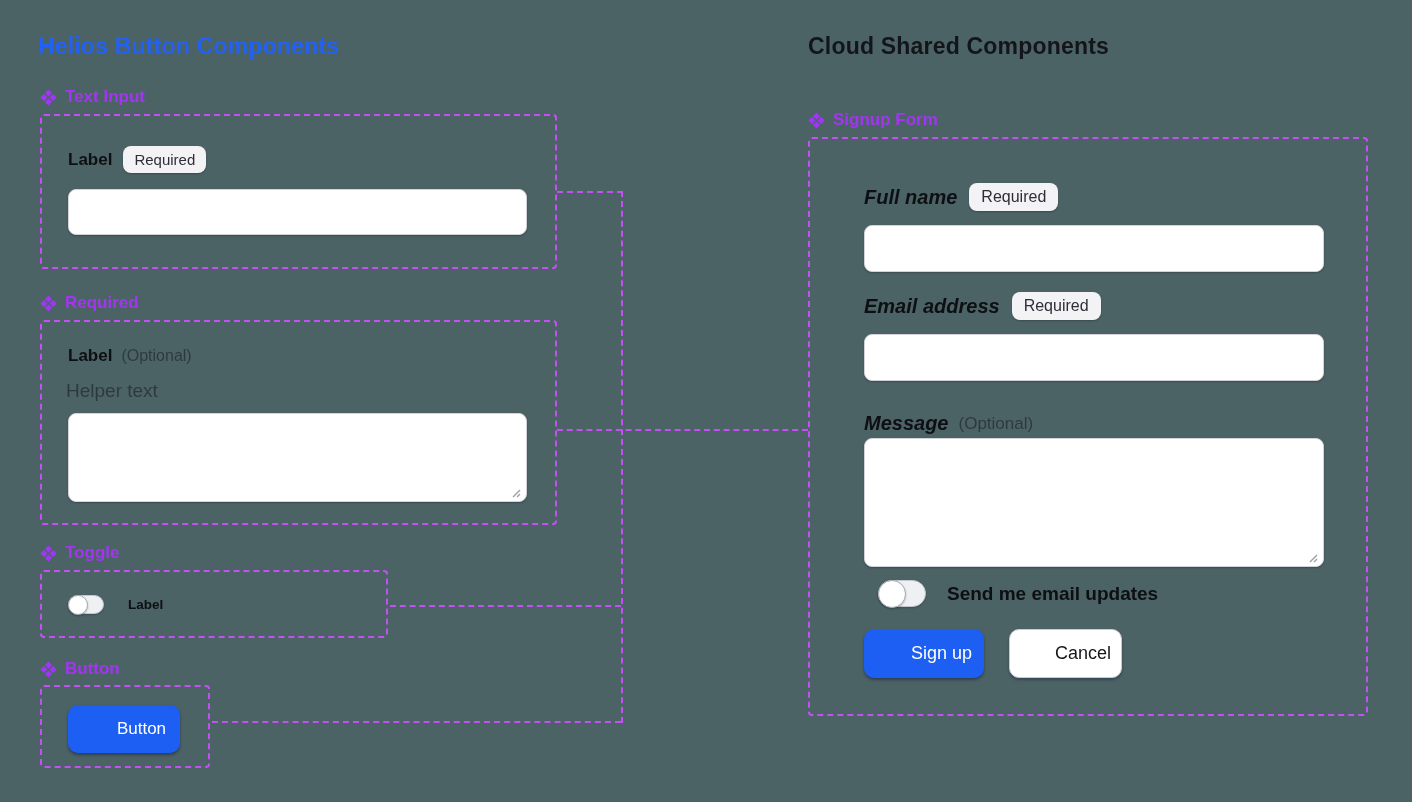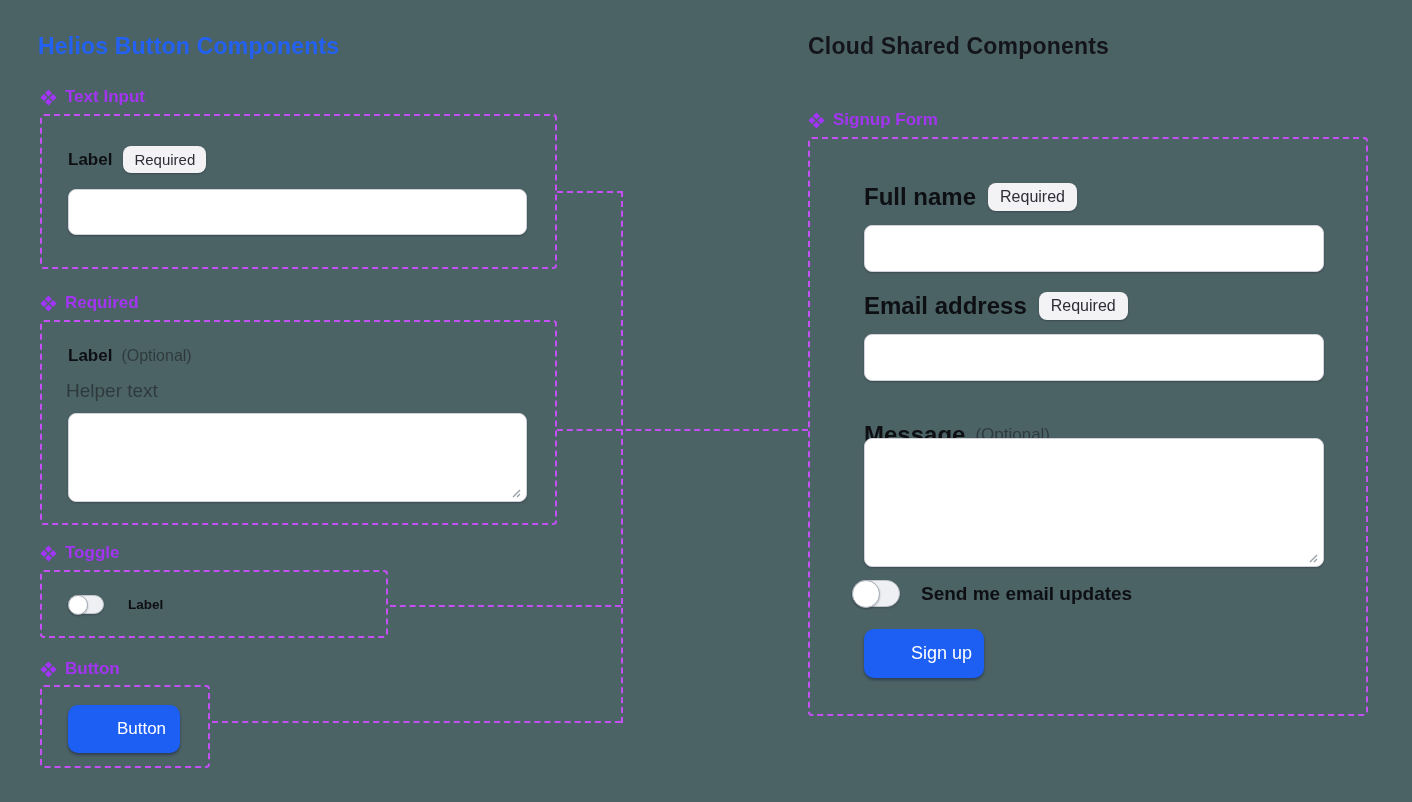--- a/index.html
+++ b/index.html
@@ -15,21 +15,21 @@
 
   .comp-box{position:absolute;border:2px dashed #c44ff5;border-radius:4px;box-sizing:border-box;}
 
   .wire{position:absolute;}
   .wire.h{border-top:2px dashed #c44ff5;height:0;}
   .wire.v{border-left:2px dashed #c44ff5;width:0;}
 
   .row{position:absolute;display:flex;align-items:center;}
   .field-label{font-weight:700;color:#0d0f13;}
   .fl-17{font-size:17px;}
-  .fl-18{font-size:24px;}
+  .fl-18{font-size:20px;font-style:italic;}
   .muted{color:rgba(22,24,29,.55);font-weight:400;}
   .badge{display:inline-block;background:#f3f3f6;color:#2e2e36;border-radius:8px;padding:4px 11px;font-size:15px;line-height:19px;box-shadow:0 1px 2px rgba(10,10,25,.28);}
   .badge.lg{font-size:16px;padding:4px 12px;line-height:20px;}
 
   .tb-input,.tb-area{position:absolute;box-sizing:border-box;background:#fff;border:1.5px solid #d2d3da;border-radius:8px;box-shadow:0 1px 2px rgba(10,12,24,.28);font-family:"Liberation Sans",sans-serif;font-size:16px;padding:8px 12px;color:#15171c;outline:none;resize:none;}
 
   .grip{position:absolute;pointer-events:none;}
 
   .toggle{position:relative;display:inline-block;background:#eef0f4;border:1.5px solid #c3c6cd;border-radius:999px;box-sizing:border-box;cursor:pointer;box-shadow:0 1px 2px rgba(10,12,24,.22);}
   .toggle .knob{position:absolute;left:-1px;top:-1px;background:#fff;border:1.5px solid #a6abb4;border-radius:50%;box-sizing:border-box;box-shadow:0 1px 2px rgba(10,12,24,.25);}
@@ -143,36 +143,37 @@
       <span class="badge lg">Required</span>
     </div>
     <input class="tb-input" style="left: 54px; top: 86px; width: 460px; height: 47px;" type="text">
 
     <div class="row" style="left:54px;top:153px;gap:12px;">
       <span class="field-label fl-18">Email address</span>
       <span class="badge lg">Required</span>
     </div>
     <input class="tb-input" style="left: 54px; top: 195px; width: 460px; height: 47px;" type="text">
 
-    <div class="row" style="left:54px;top:282px;gap:10px;">
+    <div class="row" style="left:54px;top:273px;gap:10px;">
       <span class="field-label fl-18">Message</span>
       <span class="muted" style="font-size:17px;">(Optional)</span>
     </div>
     <textarea class="tb-area" style="left: 54px; top: 299px; width: 460px; height: 129px;"></textarea>
     <span class="grip" style="left:497px;top:411px;">
       <svg width="12" height="12" viewBox="0 0 12 12">
           <path d="M3 10 L10 3 M7 10 L10 7" stroke="#9aa0a8" stroke-width="1.4" fill="none"></path>
         </svg>
     </span>
 
-    <div class="row" style="left:42px;top:441px;">
+    <div class="row" style="left:68px;top:441px;">
       <span class="toggle lg">
           <span class="knob"></span>
         </span>
       <span class="toggle-label-lg">Send me email updates</span>
     </div>
 
     <div class="row" style="left:54px;top:490px;gap:25px;">
       <button class="btn btn-primary" style="width:120px;height:49px;font-size:18px;">Sign up</button>
+      <button class="btn btn-secondary" style="width:113px;height:49px;">Cancel</button>
     </div>
   </div>
 
 </div>
 
 </body></html>

